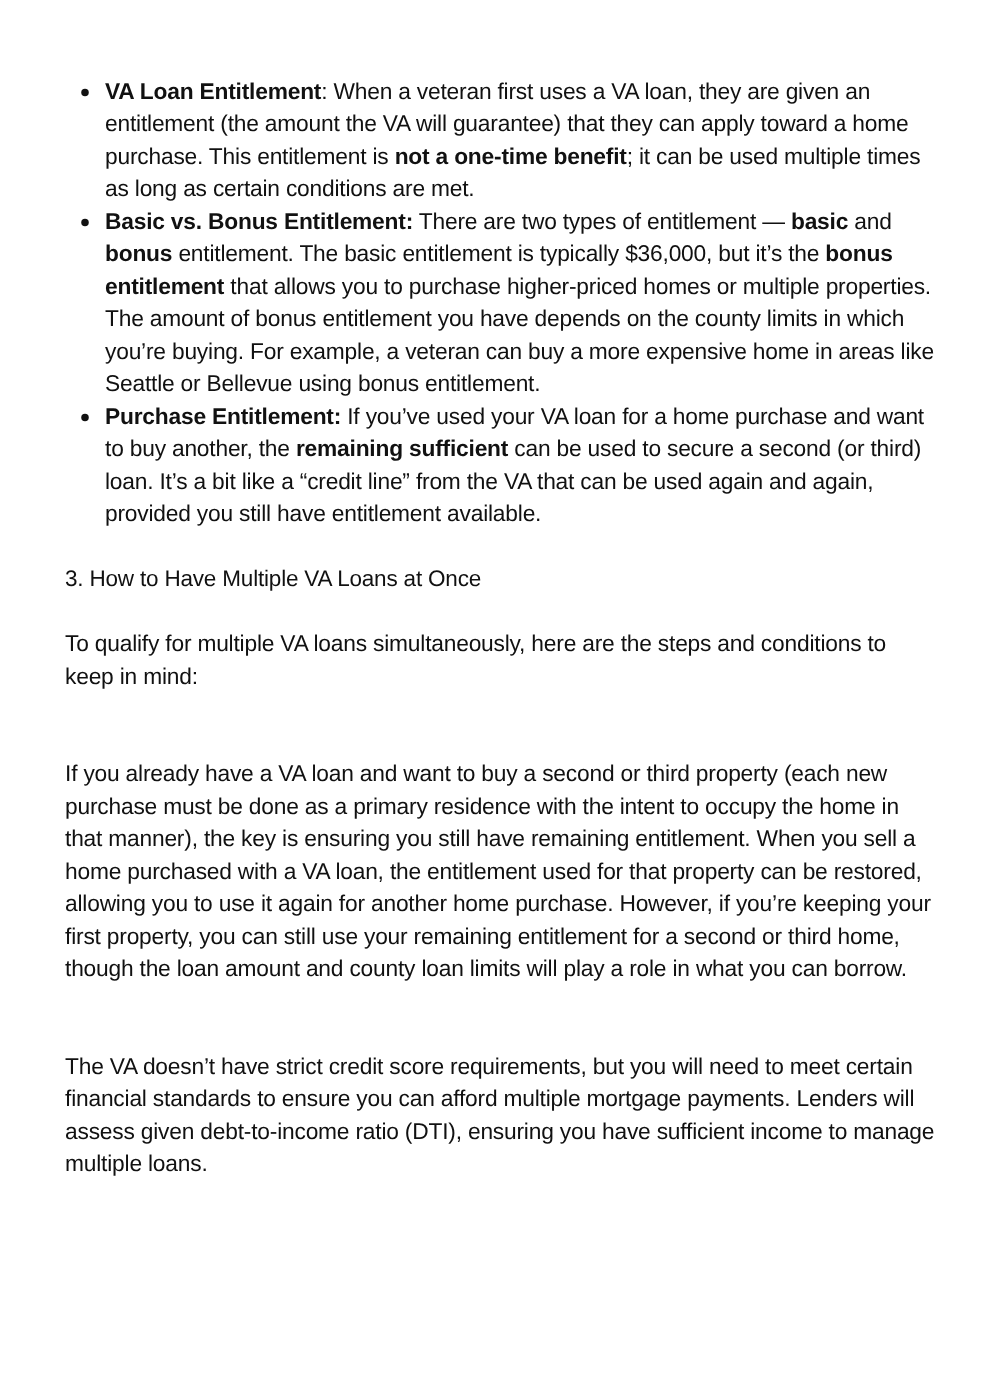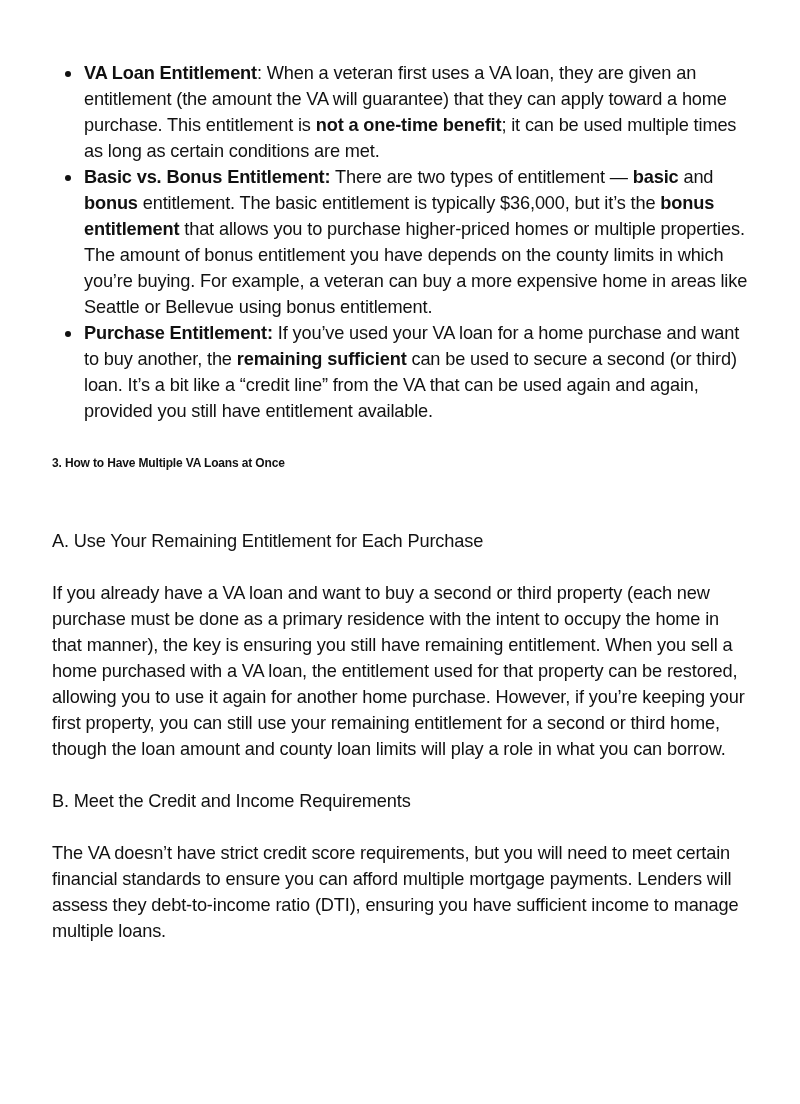--- a/index.html
+++ b/index.html
@@ -41,23 +41,23 @@
     top: 11px;
     width: 6px;
     height: 6px;
     border-radius: 50%;
     background: #111111;
   }
   b { font-weight: 700; }
   .gap { height: 26px; }
   h3.section-heading {
     margin: 0;
-    font-size: 12px;
+    font-size: 18px;
     line-height: 26px;
-    font-weight: 700;
+    font-weight: 400;
   }
   p {
     margin: 0;
   }
 </style>
 </head>
 <body>
 
 <div class="page">
 
@@ -75,30 +75,29 @@
       <b>Purchase Entitlement:</b><span> If you’ve used your VA loan for a home purchase and want to buy another, the </span><b>remaining sufficient</b><span> can be used to secure a second (or third) loan. It’s a bit like a “credit line” from the VA that can be used again and again, provided you still have entitlement available.</span>
     </li>
   </ul>
 
   <div class="gap"></div>
 
   <h3 class="section-heading">3. How to Have Multiple VA Loans at Once</h3>
 
   <div class="gap"></div>
 
+  <p>To qualify for multiple VA loans simultaneously, here are the steps and conditions to keep in mind:</p>
 
   <div class="gap"></div>
 
-  <p>A. Use Your Remaining Entitlement for Each Purchase</p>
 
   <div class="gap"></div>
 
   <p>If you already have a VA loan and want to buy a second or third property (each new purchase must be done as a primary residence with the intent to occupy the home in that manner), the key is ensuring you still have remaining entitlement. When you sell a home purchased with a VA loan, the entitlement used for that property can be restored, allowing you to use it again for another home purchase. However, if you’re keeping your first property, you can still use your remaining entitlement for a second or third home, though the loan amount and county loan limits will play a role in what you can borrow.</p>
 
   <div class="gap"></div>
 
-  <p>B. Meet the Credit and Income Requirements</p>
 
   <div class="gap"></div>
 
-  <p>The VA doesn’t have strict credit score requirements, but you will need to meet certain financial standards to ensure you can afford multiple mortgage payments. Lenders will assess they debt-to-income ratio (DTI), ensuring you have sufficient income to manage multiple loans.</p>
+  <p>The VA doesn’t have strict credit score requirements, but you will need to meet certain financial standards to ensure you can afford multiple mortgage payments. Lenders will assess given debt-to-income ratio (DTI), ensuring you have sufficient income to manage multiple loans.</p>
 
 </div>
 
 </body></html>

